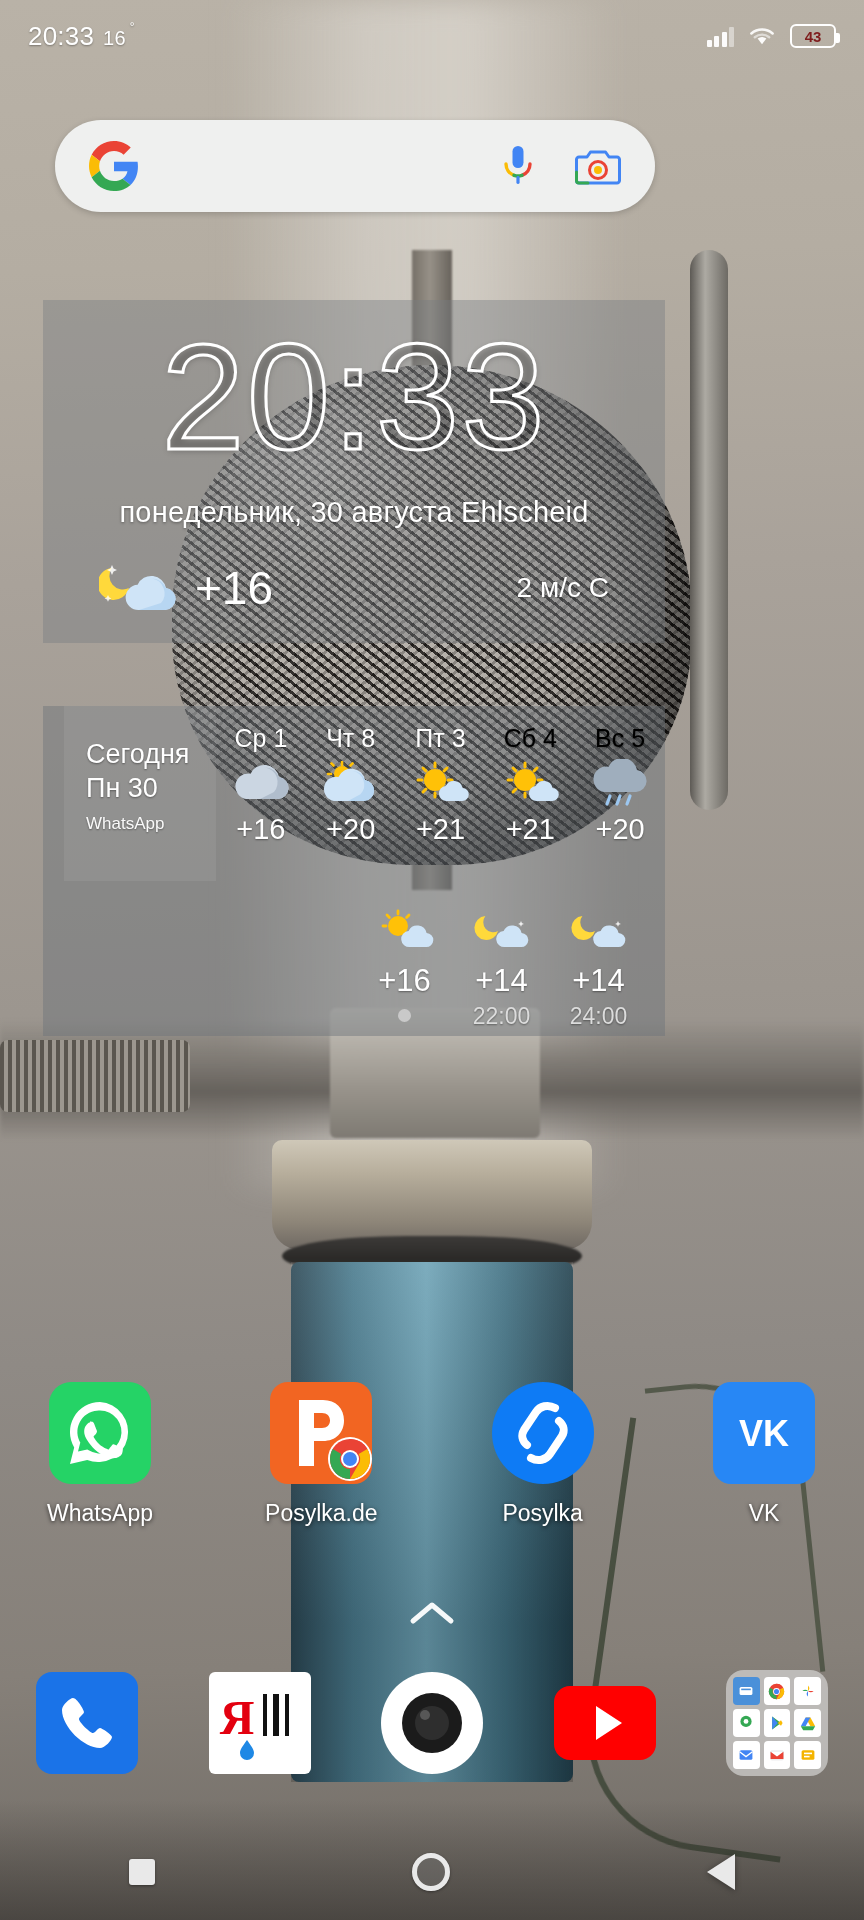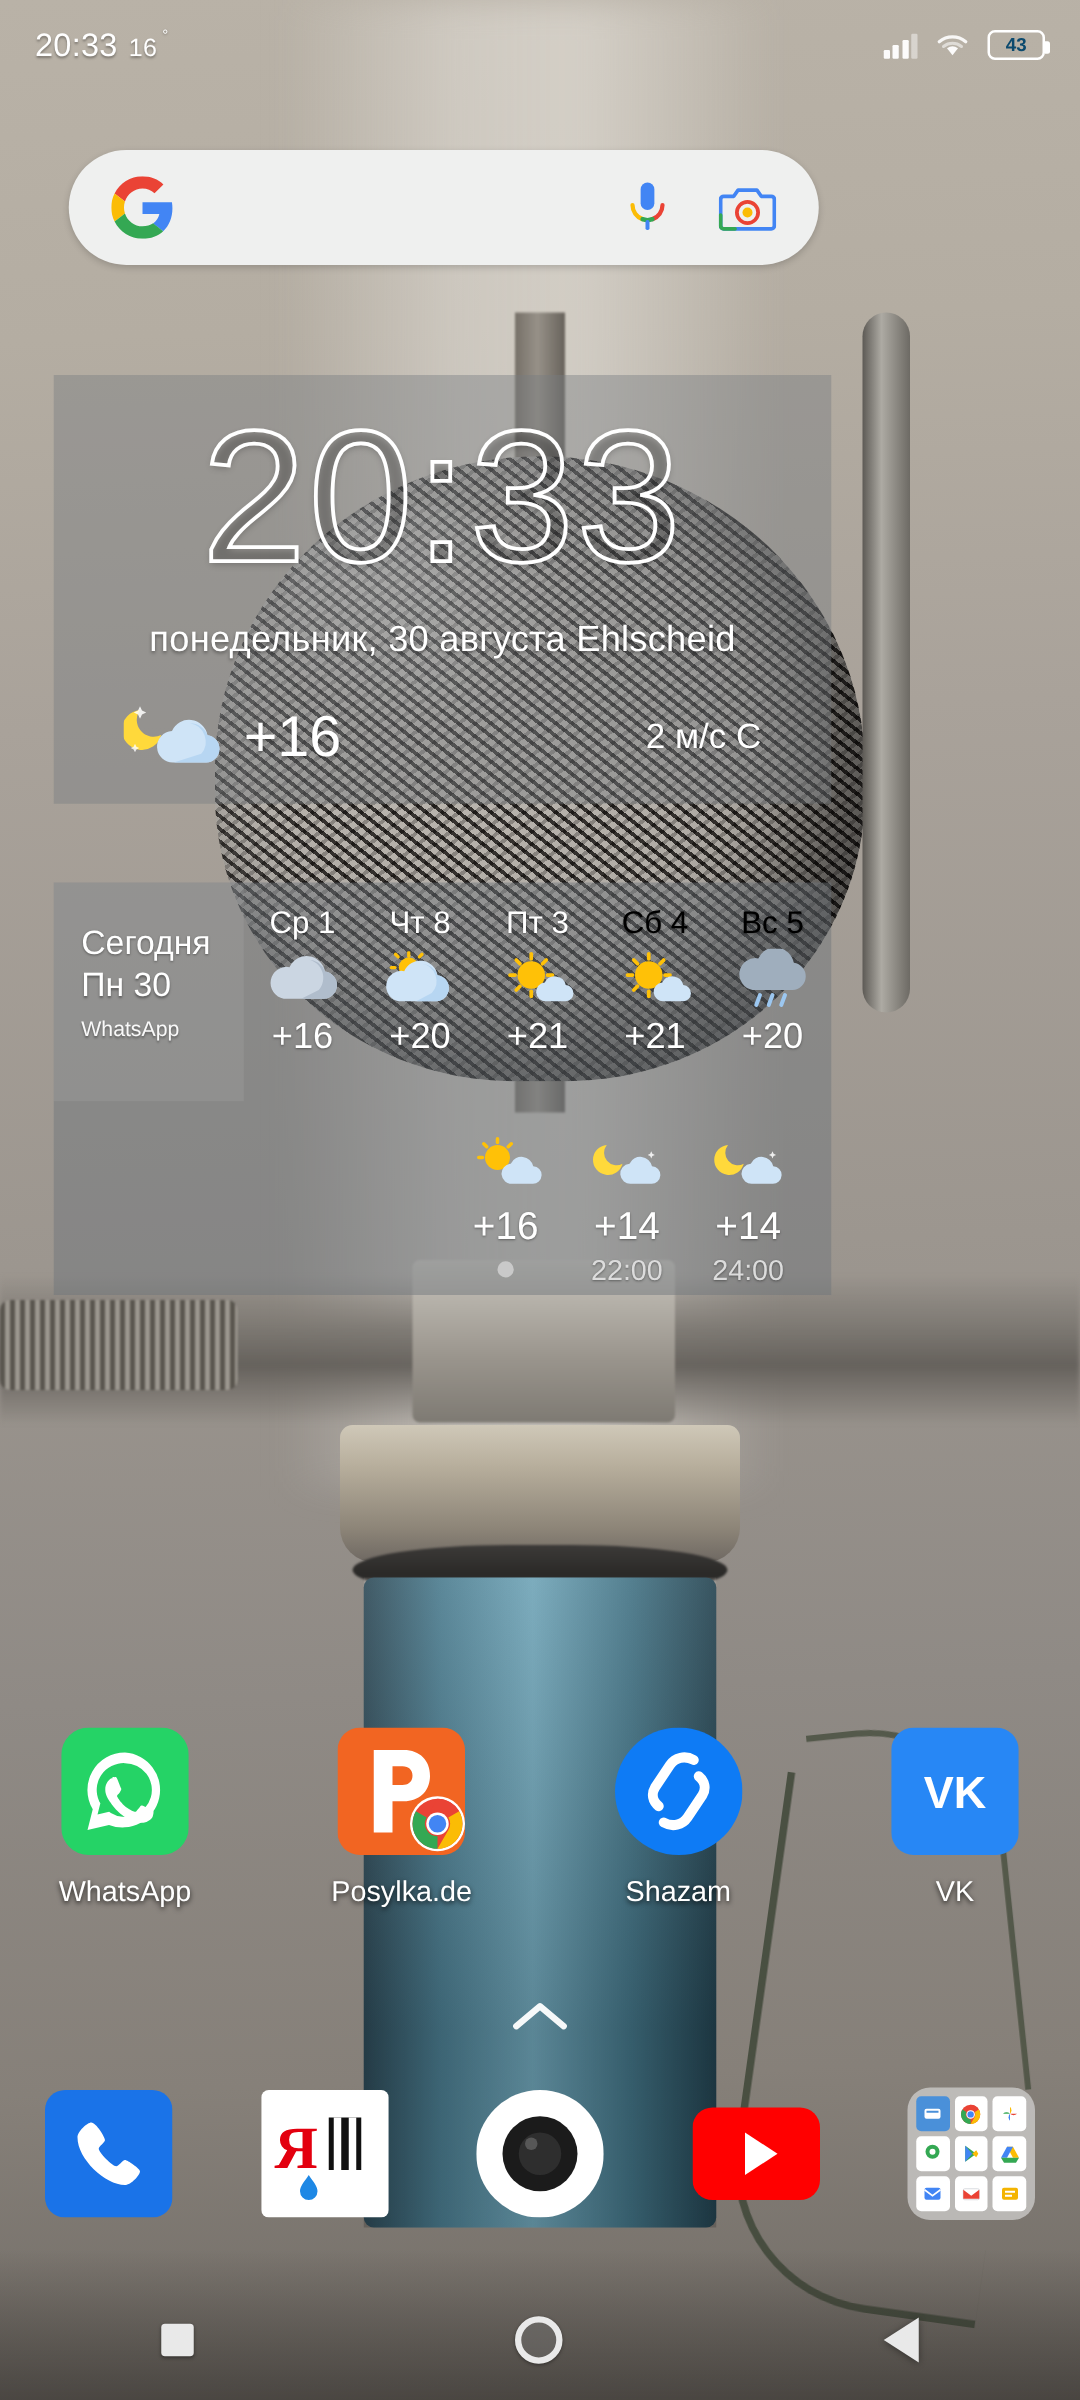--- a/index.html
+++ b/index.html
@@ -126,21 +126,21 @@
   .ic-signal { display:flex; align-items:flex-end; gap:2.5px; height:22px; }
   .ic-signal i { width:5px; background:#fff; border-radius:1px; display:block; opacity:.95; }
   .ic-signal i:nth-child(1){height:7px}
   .ic-signal i:nth-child(2){height:11px}
   .ic-signal i:nth-child(3){height:15px}
   .ic-signal i:nth-child(4){height:20px; opacity:.45}
   .ic-wifi { width:28px; height:22px; }
   .ic-batt {
     width:46px; height:24px; border:2.5px solid #fff; border-radius:6px;
     display:flex; align-items:center; justify-content:center; position:relative;
-    font-size:15px; color:#0c4a6e; font-weight:700;
+    font-size:15px; color:#7f1d1d; font-weight:700;
   }
   .ic-batt::after{ content:""; position:absolute; right:-6px; top:7px; width:4px; height:10px;
     background:#fff; border-radius:0 2px 2px 0; }
 
   
   .searchbar {
     position:absolute; left:55px; top:120px; width:600px; height:92px;
     background:#eff0ef; border-radius:46px;
     display:flex; align-items:center; padding:0 34px;
     box-shadow:0 2px 6px rgba(0,0,0,.18);
@@ -176,21 +176,21 @@
   .cond-temp { font-size:46px; color:#fff; font-weight:300;
     text-shadow:0 1px 3px rgba(0,0,0,.35); }
   .cond-wind { font-size:28px; color:#fff; font-weight:300;
     text-shadow:0 1px 3px rgba(0,0,0,.35); }
 
   
   .forecast {
     position:absolute; left:43px; top:706px; width:622px; height:330px;
     background:rgba(110,116,122,.46);
   }
-  .fc-top { display:flex; height:175px; }
+  .fc-top { display:flex; height:175px;padding-left:21px; }
   .fc-today {
     width:152px; padding:32px 0 0 22px; color:#fff;
     background:rgba(255,255,255,.07);
   }
   .fc-today .t1 { font-size:27px; font-weight:400; line-height:1.25;
     text-shadow:0 1px 2px rgba(0,0,0,.4); }
   .fc-today .t2 { font-size:27px; font-weight:400; line-height:1.25;
     text-shadow:0 1px 2px rgba(0,0,0,.4); }
   .fc-today .t3 { font-size:17px; font-weight:400; margin-top:8px; opacity:.95;
     text-shadow:0 1px 2px rgba(0,0,0,.4); }
@@ -536,21 +536,21 @@
       <span class="app-lbl">Posylka.de</span>
     </div>
 
     <div class="app">
       <span class="app-ico">
         <svg viewBox="0 0 102 102" width="102" height="102">
           <circle cx="51" cy="51" r="51" fill="#0E7BF5"></circle>
           <path d="M63 26 c-7-4-15-2-19 4 L32 48 c-3 5-2 11 3 15 M39 76 c7 4 15 2 19-4 l12-18 c3-5 2-11-3-15" stroke="#fff" stroke-width="8" fill="none" stroke-linecap="round"></path>
         </svg>
       </span>
-      <span class="app-lbl">Shazam</span>
+      <span class="app-lbl">Posylka</span>
     </div>
 
     <div class="app">
       <span class="app-ico">
         <svg viewBox="0 0 102 102" width="102" height="102">
           <rect width="102" height="102" rx="18" fill="#2787F5"></rect>
           <text x="51" y="64" font-family="Liberation Sans, sans-serif" font-size="36" font-weight="700" fill="#fff" text-anchor="middle">VK</text>
         </svg>
       </span>
       <span class="app-lbl">VK</span>

